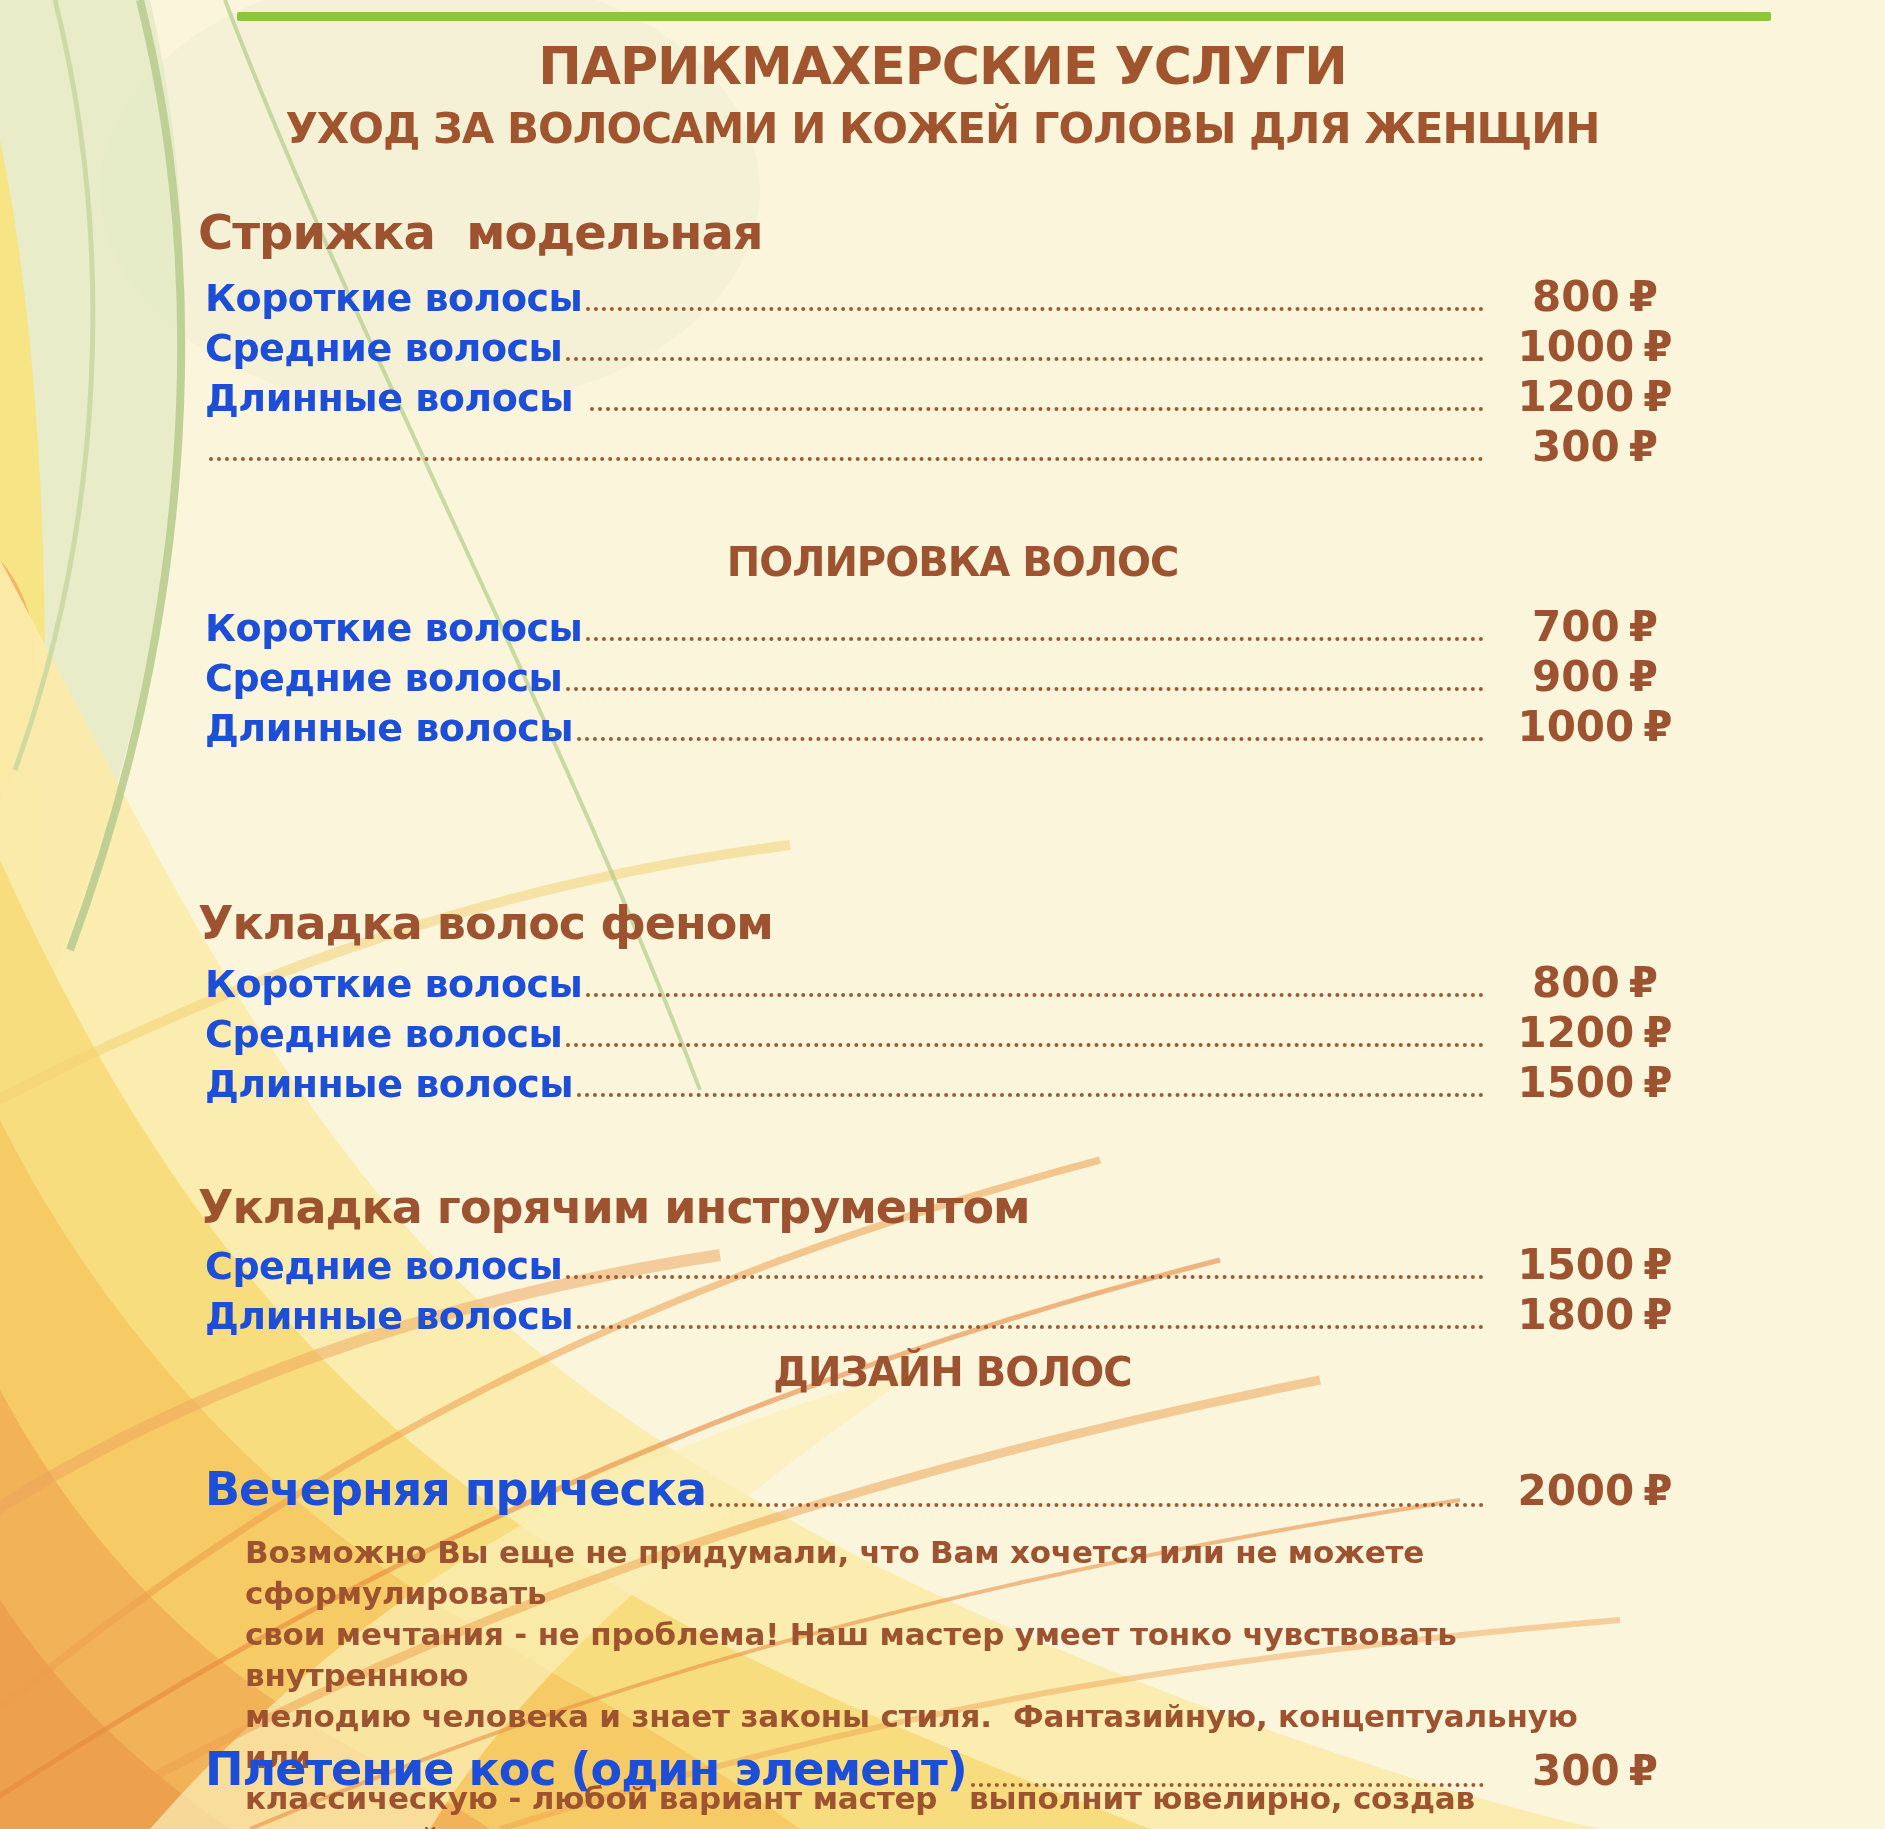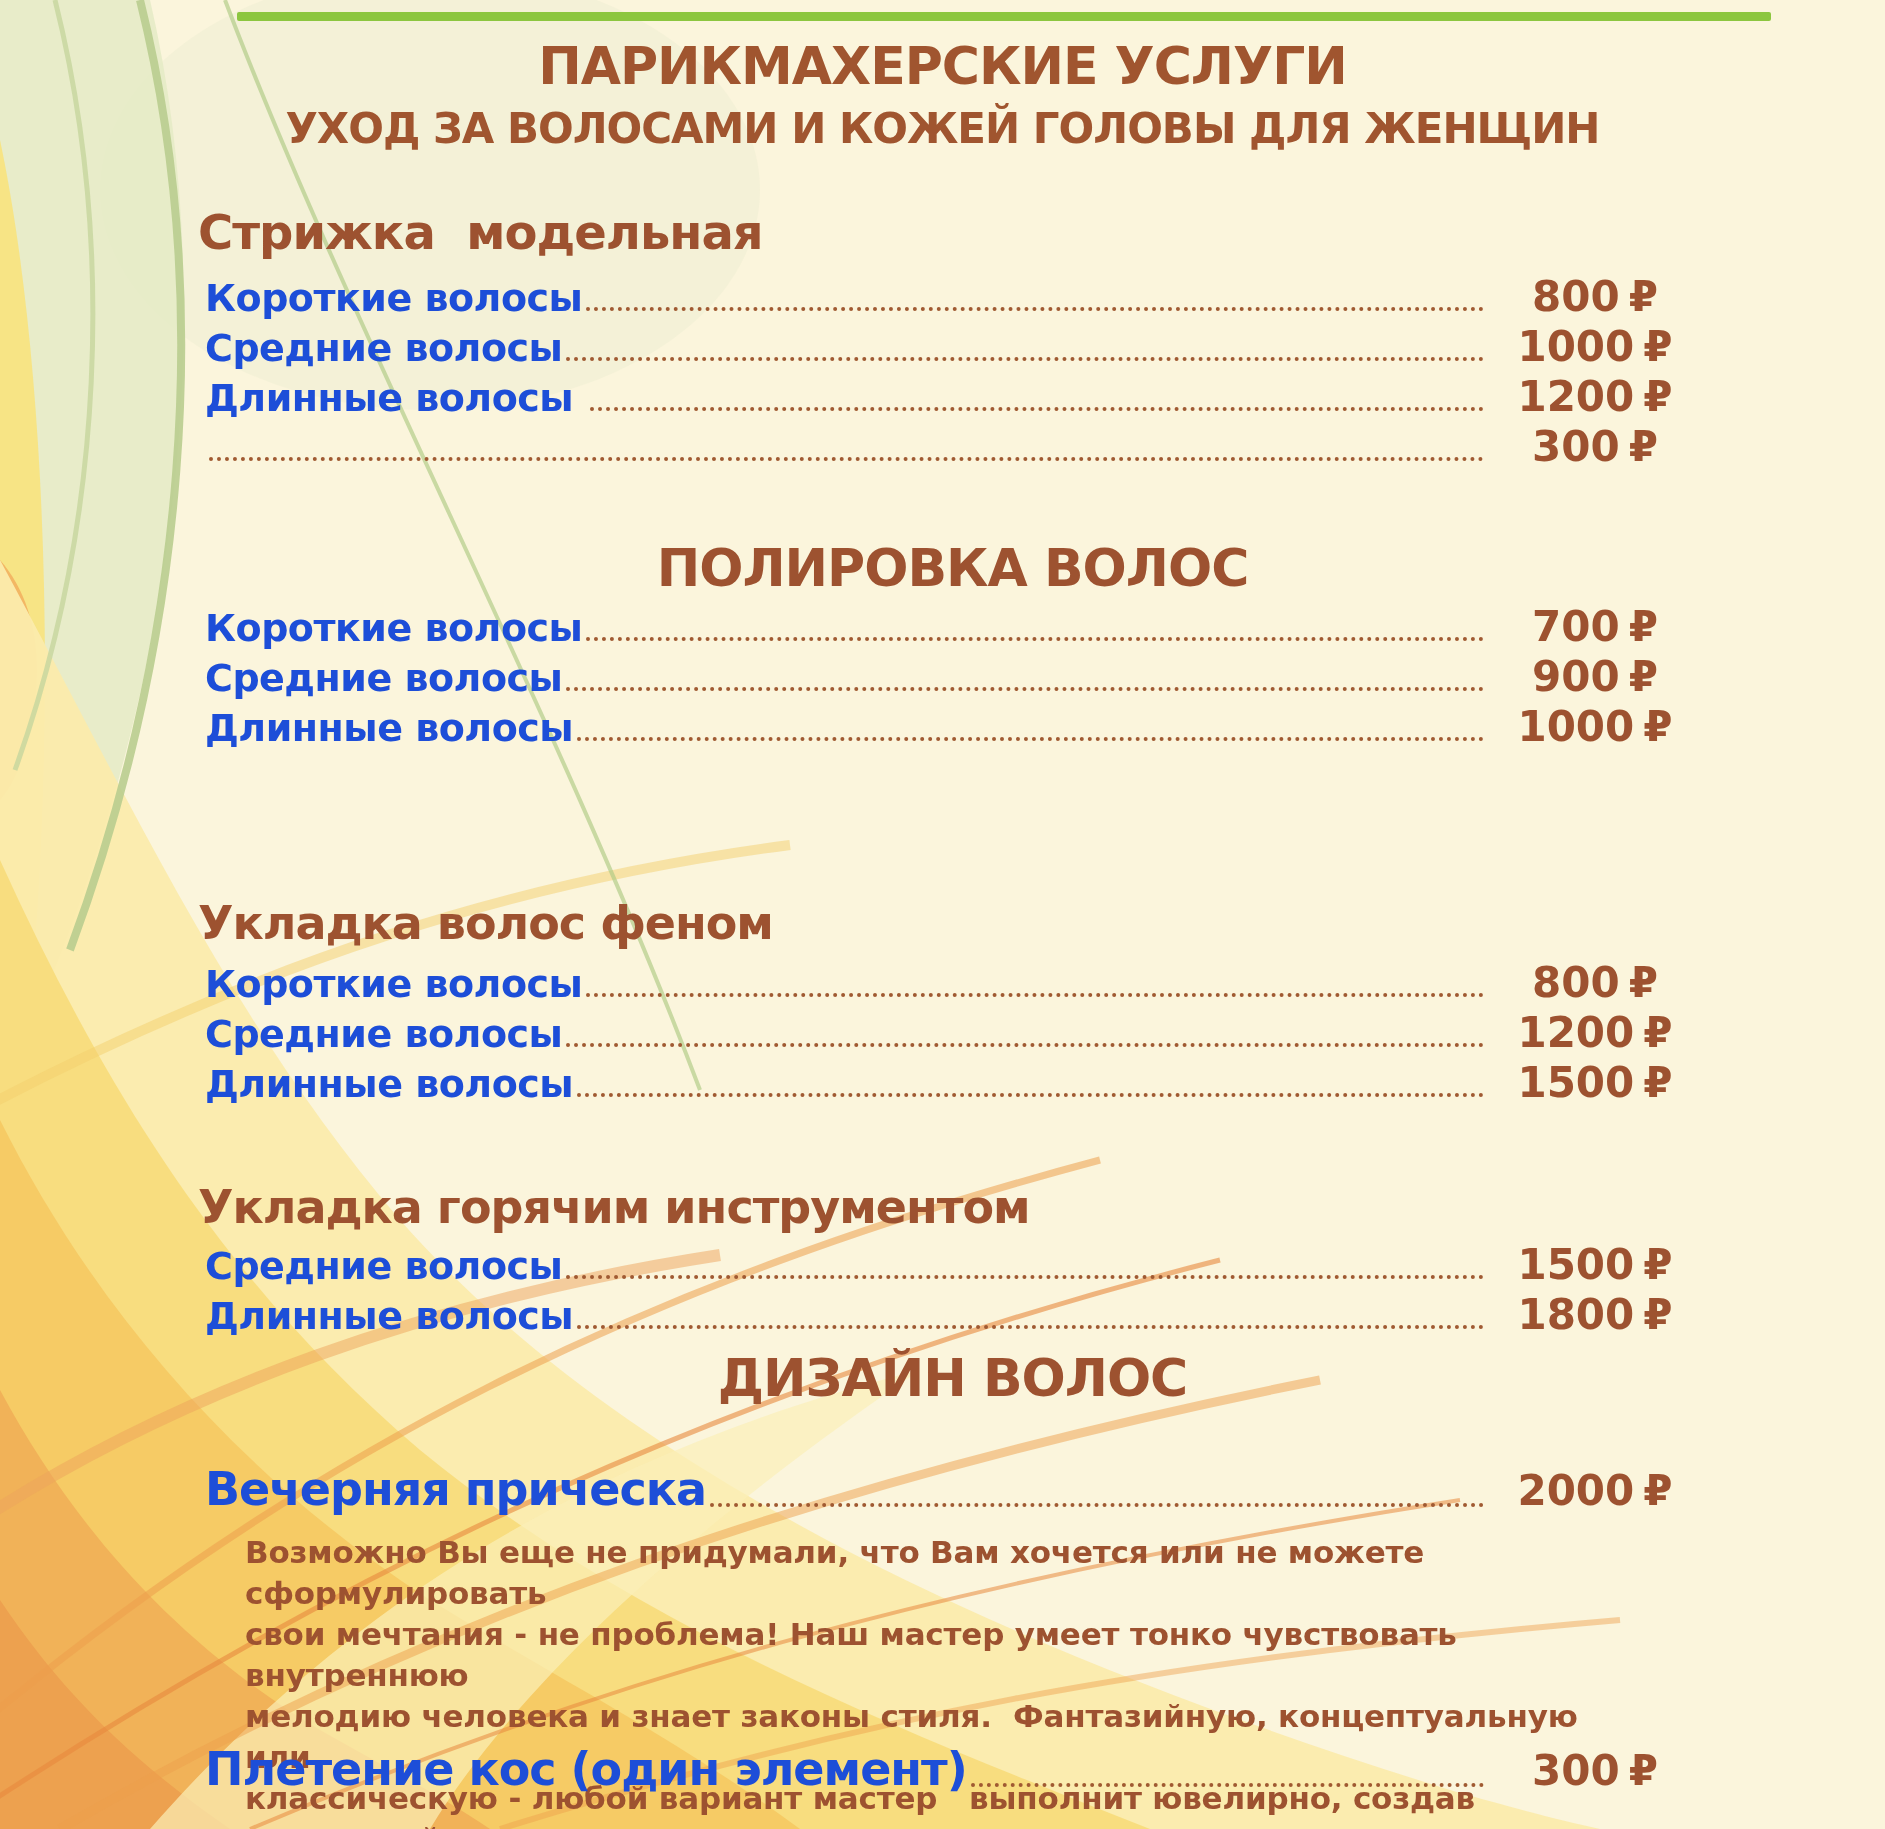--- a/index.html
+++ b/index.html
@@ -27,21 +27,21 @@
   }
 
   .h-left{
     position:absolute;left:198px;
     font-size:48px;font-weight:bold;color:#9d5230;letter-spacing:-1px;
     white-space:pre-wrap;line-height:1.1;
   }
   .h-left.sub{font-size:46px;}
   .h-center{
     position:absolute;left:205px;width:1495px;text-align:center;
-    font-size:52px;font-weight:bold;color:#9d5230;letter-spacing:-1px;line-height:1.1;
+    font-size:40px;font-weight:bold;color:#9d5230;letter-spacing:-1px;line-height:1.1;
   }
 
   .rows{position:absolute;left:205px;width:1495px;}
   .row{display:flex;align-items:baseline;height:50px;}
   .row.big{height:56px;}
   .lbl{
     font-size:38px;font-weight:bold;color:#1d4ed8;
     letter-spacing:-0.5px;white-space:pre;flex:0 0 auto;
   }
   .row.big .lbl{font-size:46px;letter-spacing:-1px;}

